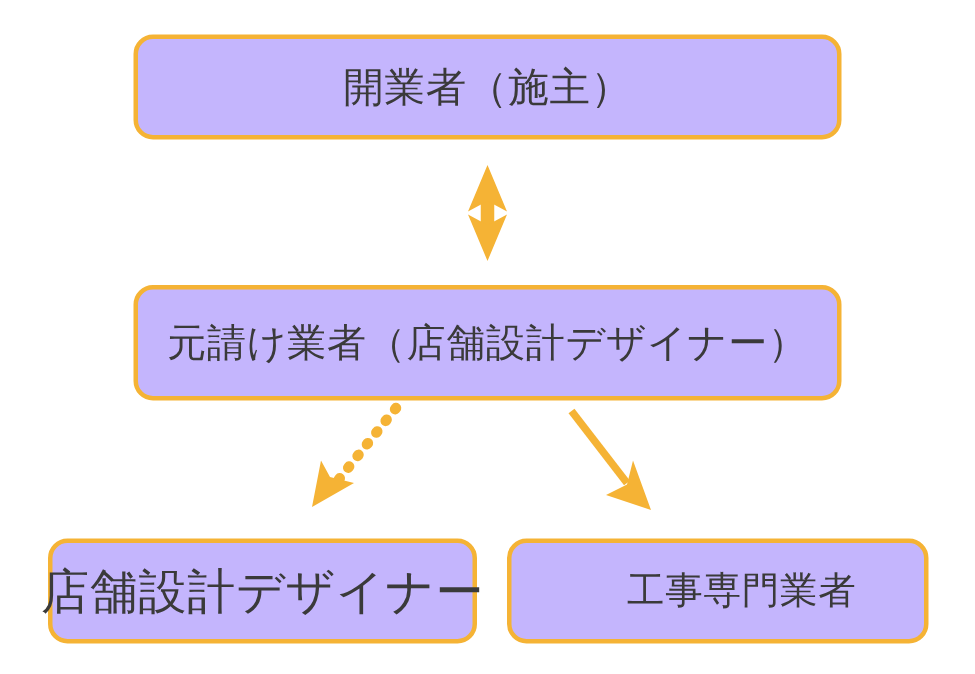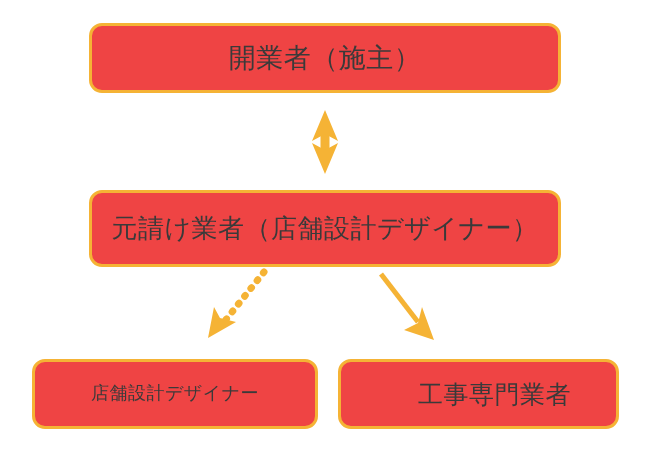--- a/index.html
+++ b/index.html
@@ -17,21 +17,21 @@
     width: 650px;
     height: 449px;
     background: #ffffff;
     overflow: hidden;
   }
 
   
   .node-box {
     position: absolute;
     box-sizing: border-box;
-    background: #ef4444;
+    background: #c4b5fd;
     border: 3px solid #f5b335;
     border-radius: 13px;
     display: flex;
     align-items: center;
     justify-content: center;
     text-align: center;
   }
 
   .node-label {
     color: #3a3a3a;
@@ -65,21 +65,21 @@
 
   #node-specialty-contractor {
     left: 338px;
     top: 359px;
     width: 281px;
     height: 70px;
   }
 
   
   #node-prime-contractor .node-label { font-size: 26px; }
-  #node-shop-designer .node-label { font-size: 18px; }
+  #node-shop-designer .node-label { font-size: 32px; }
   #node-specialty-contractor .node-label { font-size: 25px; }
 
   
   #connectors {
     position: absolute;
     left: 0;
     top: 0;
     width: 650px;
     height: 449px;
     pointer-events: none;

